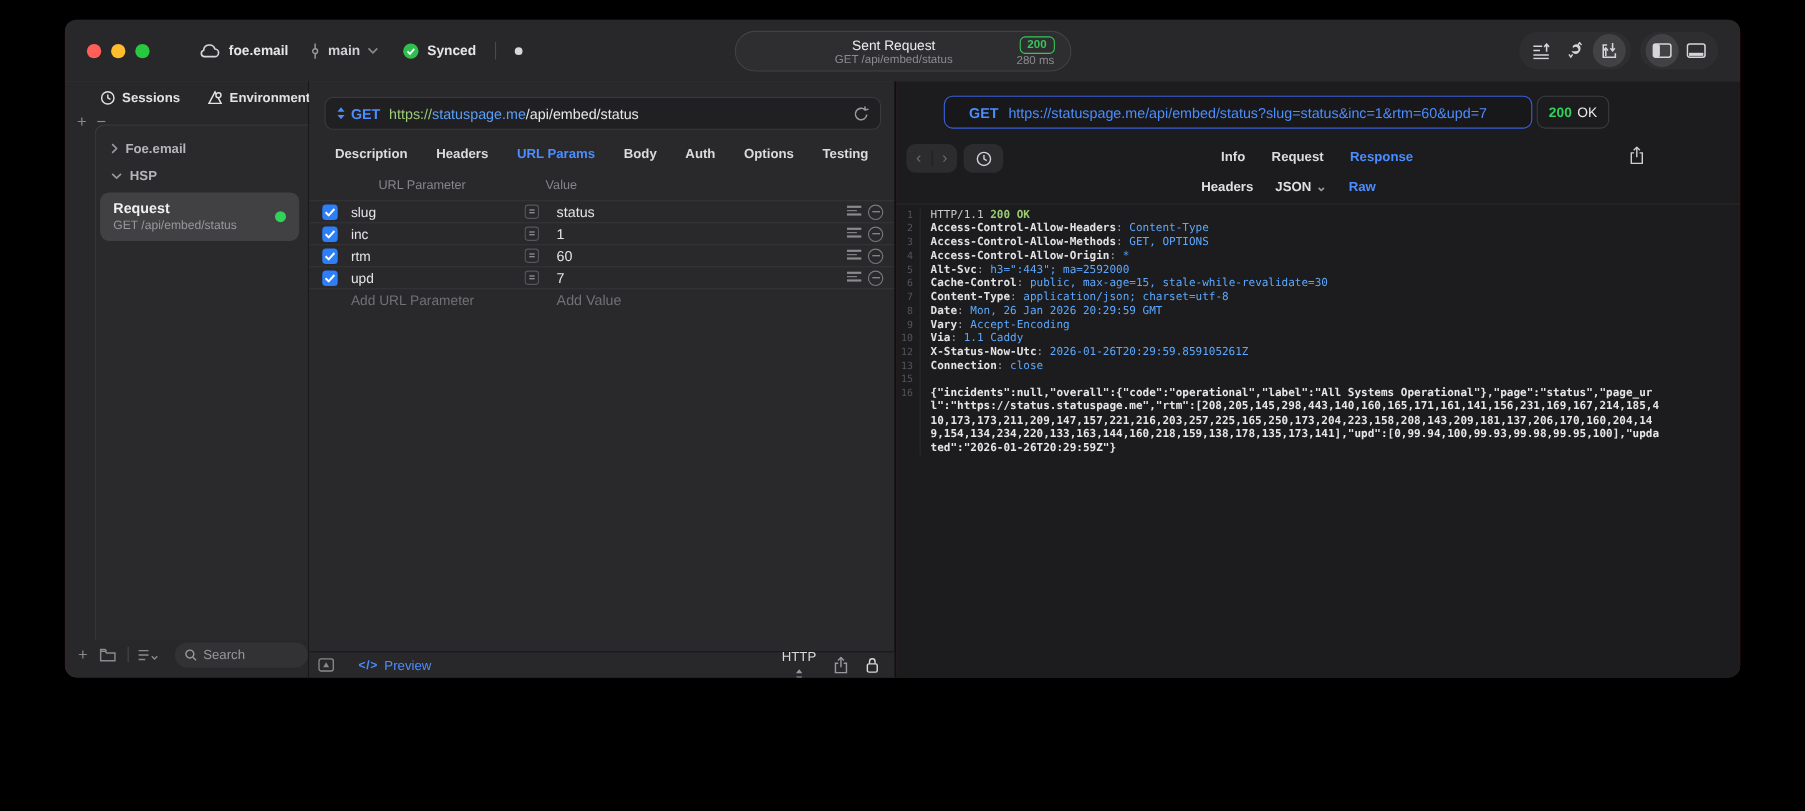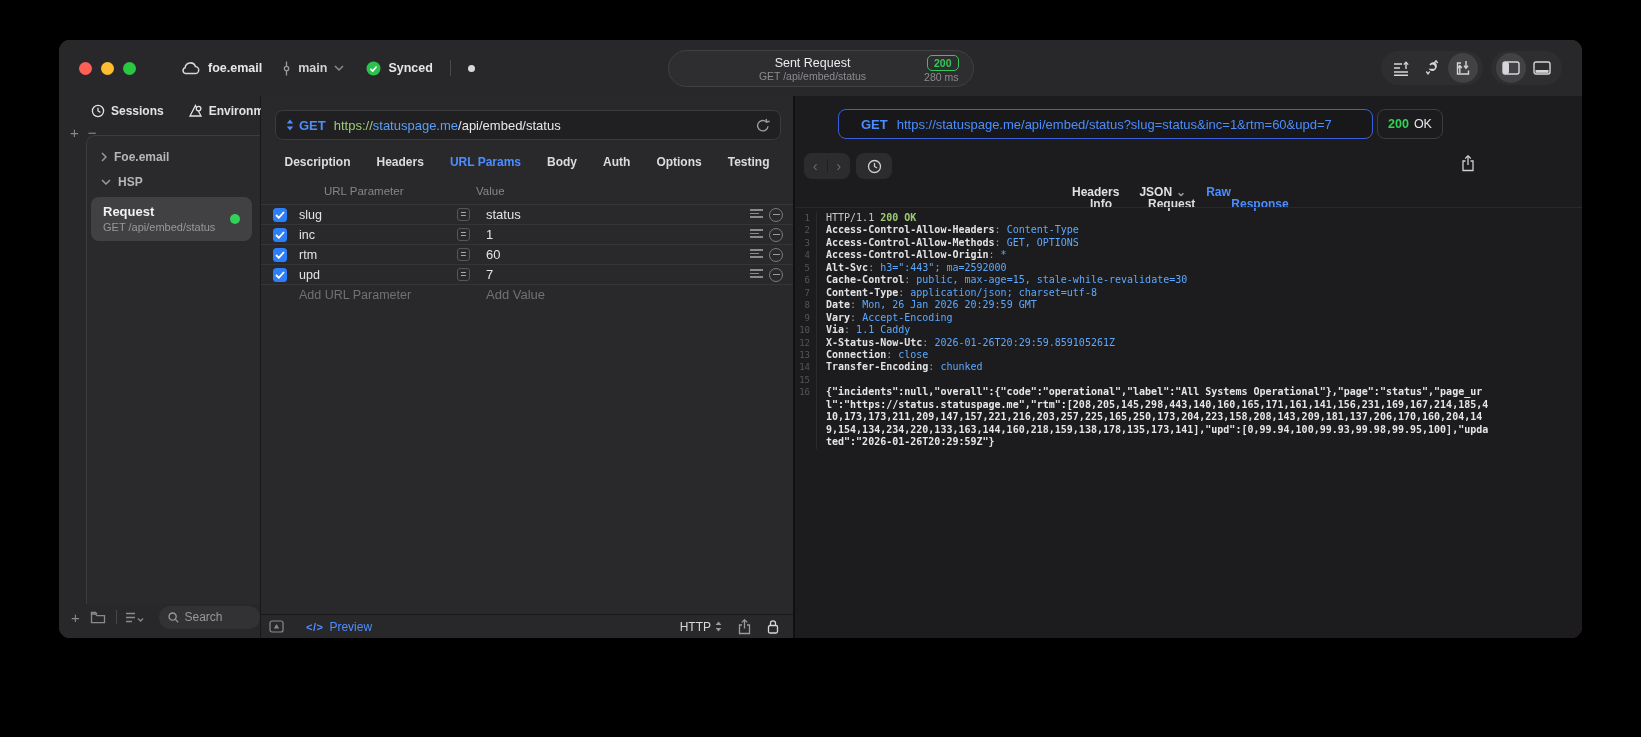--- a/index.html
+++ b/index.html
@@ -1,19 +1,19 @@
 <!DOCTYPE html>
 <html><head>
 <meta charset="utf-8">
 <style>
   * { margin:0; padding:0; box-sizing:border-box; }
   html,body { background:#000; }
   .stage { position:relative; width:1641px; height:737px; background:#000; overflow:hidden;
            font-family:"Liberation Sans", sans-serif; -webkit-font-smoothing:antialiased; }
-  .window { position:absolute; left:59px; top:40px; width:1523px; height:598px;
+  .window { position:absolute; left:59px; top:18px; width:1523px; height:598px;
             background:#7f1d1d; border-radius:11px; overflow:hidden; box-shadow:0 0 0 1px #000; }
 
   
   .titlebar { position:relative; height:56px; display:flex; align-items:center; padding:0 20px; background:#28282b; }
   .traffic { display:flex; gap:9px; margin-right:44px; }
   .light { width:13px; height:13px; border-radius:50%; }
   .tl-red{background:#ff5f57}.tl-yellow{background:#febc2e}.tl-green{background:#28c840}
   .tb-left { display:flex; align-items:center; gap:7px; color:#e6e6e9; font-size:12.5px; font-weight:700; }
   .tb-dim { color:#d0d0d4; font-weight:700; }
   .tb-sep { width:1px; height:16px; background:#4a4a4d; margin:0 10px; }
@@ -28,21 +28,21 @@
   .badge-200 { display:inline-block; border:1px solid #34c759; color:#34c759; border-radius:5px;
                font-size:10.5px; font-weight:700; padding:0 6px; line-height:14px; }
   .dur { font-size:10.5px; color:#8b8b90; line-height:13px; }
   .tb-right { margin-left:auto; display:flex; gap:8px; }
   .icon-pill { height:34px; background:#2e2e31; border-radius:17px; display:flex; align-items:center; padding:0 5px; gap:1px; }
   .icon-btn { width:30px; height:30px; border-radius:50%; display:flex; align-items:center; justify-content:center; color:#d6d6da; }
   .icon-btn.sel { background:#424245; }
 
   
   .content { position:absolute; top:56px; left:0; right:0; bottom:0; display:flex; }
-  .sidebar { position:relative; width:202px; background:#28282b; border-right:1px solid #18181a; }
+  .sidebar { position:relative; width:222px; background:#28282b; border-right:1px solid #18181a; }
   .midpanel { position:relative; width:534px; background:#29292c; border-right:2px solid #101012; }
   .rightpanel { position:relative; flex:1; background:#1c1c1e; }
 
   
   .sb-tabs { position:absolute; top:8px; left:32px; display:flex; gap:24px; }
   .sb-tab { display:flex; align-items:center; gap:6px; font-size:12px; font-weight:700; color:#e2e2e5; }
   .sb-plusminus { position:absolute; top:28px; left:11px; display:flex; gap:9px; color:#8a8a8e; font-size:15px; }
   .sb-panel { position:absolute; top:39px; left:27px; right:0; height:469px; background:#2a2a2d;
               border-top:1px solid #3c3c3f; border-left:1px solid #3c3c3f; border-radius:9px 0 0 0; }
   .tree-item { display:flex; align-items:center; gap:7px; padding:0 0 0 14px; height:25px;
@@ -90,38 +90,38 @@
                  color:#9a9a9e; display:flex; align-items:center; justify-content:center; }
   .prow .minus i { display:block; width:7px; height:1.6px; background:#9a9a9e; }
   .prow.addrow { border-top:1px solid #353538; color:#717175; }
   .prow.addrow .pname, .prow.addrow .pval { color:#717175; }
   .mid-footer { position:absolute; left:0; right:0; bottom:0; height:24px; background:#28282b;
                 border-top:1px solid #1a1a1c; display:flex; align-items:center; padding:0 14px 0 8px; }
   .mf-preview { display:flex; align-items:center; gap:6px; margin-left:22px; color:#4c8dff; }
   .mf-preview .code { font-size:11px; font-weight:700; letter-spacing:0.5px; }
   .mf-preview .lbl { font-size:12px; font-weight:400; }
   .mf-right { margin-left:auto; display:flex; align-items:center; gap:16px; }
-  .mf-http { display:flex; align-items:center; gap:4px; font-size:12px; color:#d8d8db; }
+  .mf-http { display:flex; align-items:center; gap:4px; font-size:12px; color:#d8d8db;flex-direction:column; }
 
   
   .resp-urlbox { position:absolute; top:13px; left:43px; width:535px; height:30px; background:#18181a;
                  border:1px solid #3a5fd9; border-radius:8px; display:flex; align-items:center; padding:0 22px; }
   .resp-urlbox .m { color:#4c8dff; font-weight:700; font-size:13px; margin-right:9px; }
   .resp-urlbox .u { color:#4c8dff; font-size:13px; white-space:nowrap; overflow:hidden; }
   .resp-status { position:absolute; top:13px; left:582px; width:66px; height:30px; border:1px solid #3c3c3f;
                  border-radius:8px; display:flex; align-items:center; justify-content:center; gap:5px; }
   .resp-status .sc { color:#32d158; font-size:12.5px; font-weight:700; }
   .resp-status .st { color:#e8e8ea; font-size:12.5px; }
   .nav-pill { position:absolute; top:57px; height:26px; background:#2c2c2f; border-radius:8px;
               display:flex; align-items:center; }
   .np-arrows { left:9px; width:46px; }
   .np-arrows .a { flex:1; text-align:center; color:#6a6a6e; font-size:15px; line-height:24px; }
   .np-arrows .d { width:1px; height:14px; background:#202023; }
   .np-clock { left:61px; width:36px; justify-content:center; color:#d0d0d4; }
-  .resp-tabs { position:absolute; top:61px; left:295px; display:flex; gap:36px;margin-top:40px; }
+  .resp-tabs { position:absolute; top:61px; left:295px; display:flex; gap:24px; }
   .resp-subtabs { position:absolute; top:89px; left:277px; display:flex; gap:20px; align-items:center; }
   .stab { font-size:12px; font-weight:700; color:#e0e0e3; display:flex; align-items:center; gap:4px; }
   .stab.active { color:#4c8dff; }
   .stab .chev { color:#9a9a9e; }
   .share-top { position:absolute; top:59px; left:666px; color:#cfcfd2; }
   .resp-sep { position:absolute; top:111px; left:0; right:0; height:1px; background:#28282a; }
   .rawview { position:absolute; top:116px; left:0; right:0; bottom:0; overflow:hidden;
              font-family:"DejaVu Sans Mono", monospace; font-size:10px; line-height:12.45px; }
   .rline { display:flex; }
   .rline .no { width:22px; flex:0 0 22px; text-align:right; padding-right:6px; color:#55555a; font-size:9px;
@@ -550,24 +550,20 @@
             </div>
             <div class="rline">
               <span class="no">12</span>
               <span class="tx"><span class="hk">X-Status-Now-Utc</span><span class="hc">: </span><span class="hv">2026-01-26T20:29:59.859105261Z</span></span>
             </div>
             <div class="rline">
               <span class="no">13</span>
               <span class="tx"><span class="hk">Connection</span><span class="hc">: </span><span class="hv">close</span></span>
             </div>
             <div class="rline">
-              <span class="no">14</span>
-              <span class="tx"><span class="hk">Transfer-Encoding</span><span class="hc">: </span><span class="hv">chunked</span></span>
-            </div>
-            <div class="rline">
               <span class="no">15</span>
               <span class="tx"></span>
             </div>
             <div class="rline">
               <span class="no">16</span>
               <span class="tx"><span class="hb">{"incidents":null,"overall":{"code":"operational","label":"All Systems Operational"},"page":"status","page_url":"https://status.statuspage.me","rtm":[208,205,145,298,443,140,160,165,171,161,141,156,231,169,167,214,185,410,173,173,211,209,147,157,221,216,203,257,225,165,250,173,204,223,158,208,143,209,181,137,206,170,160,204,149,154,134,234,220,133,163,144,160,218,159,138,178,135,173,141],"upd":[0,99.94,100,99.93,99.98,99.95,100],"updated":"2026-01-26T20:29:59Z"}</span></span>
             </div>
           </div>
       </div>
 

